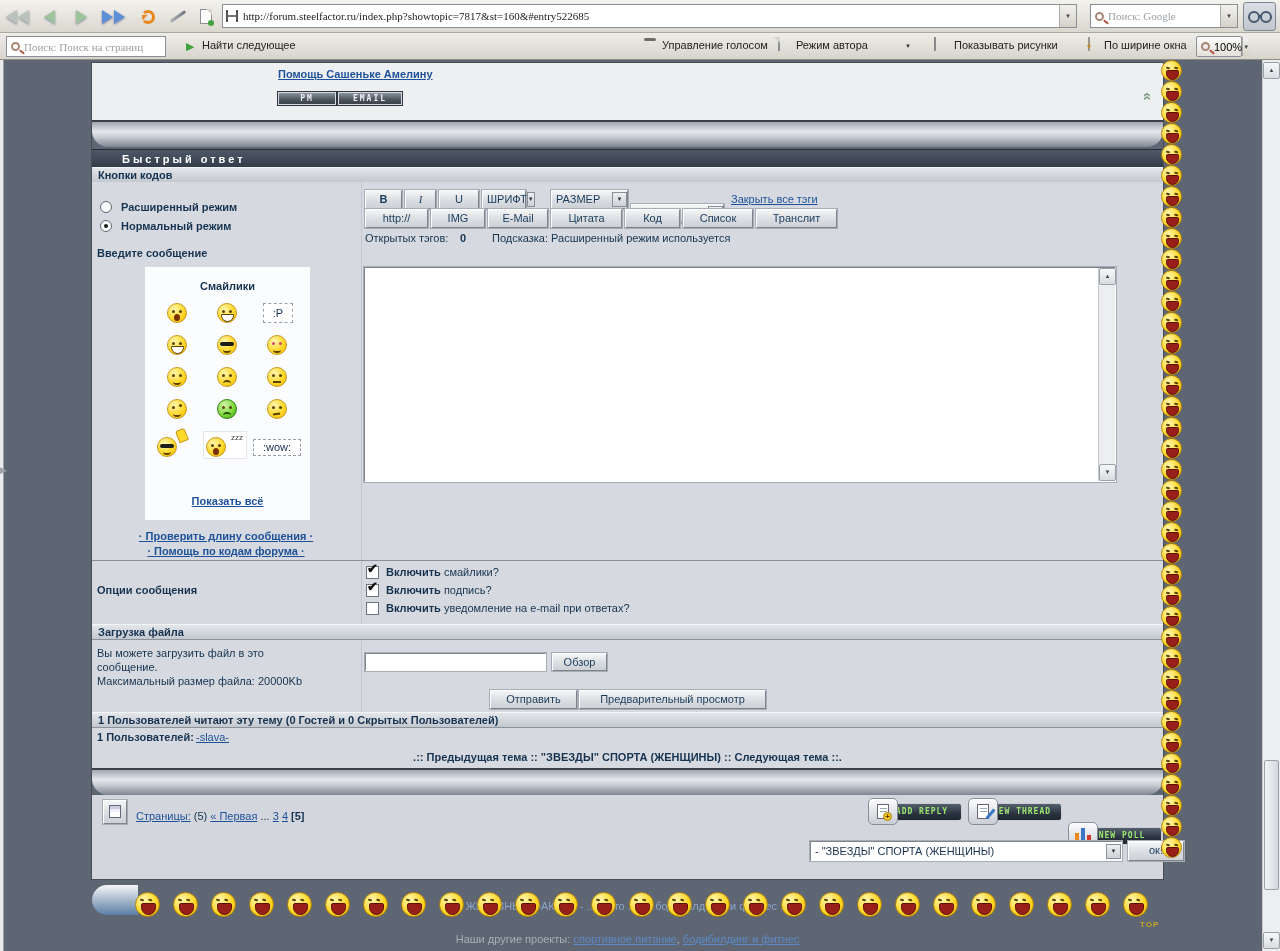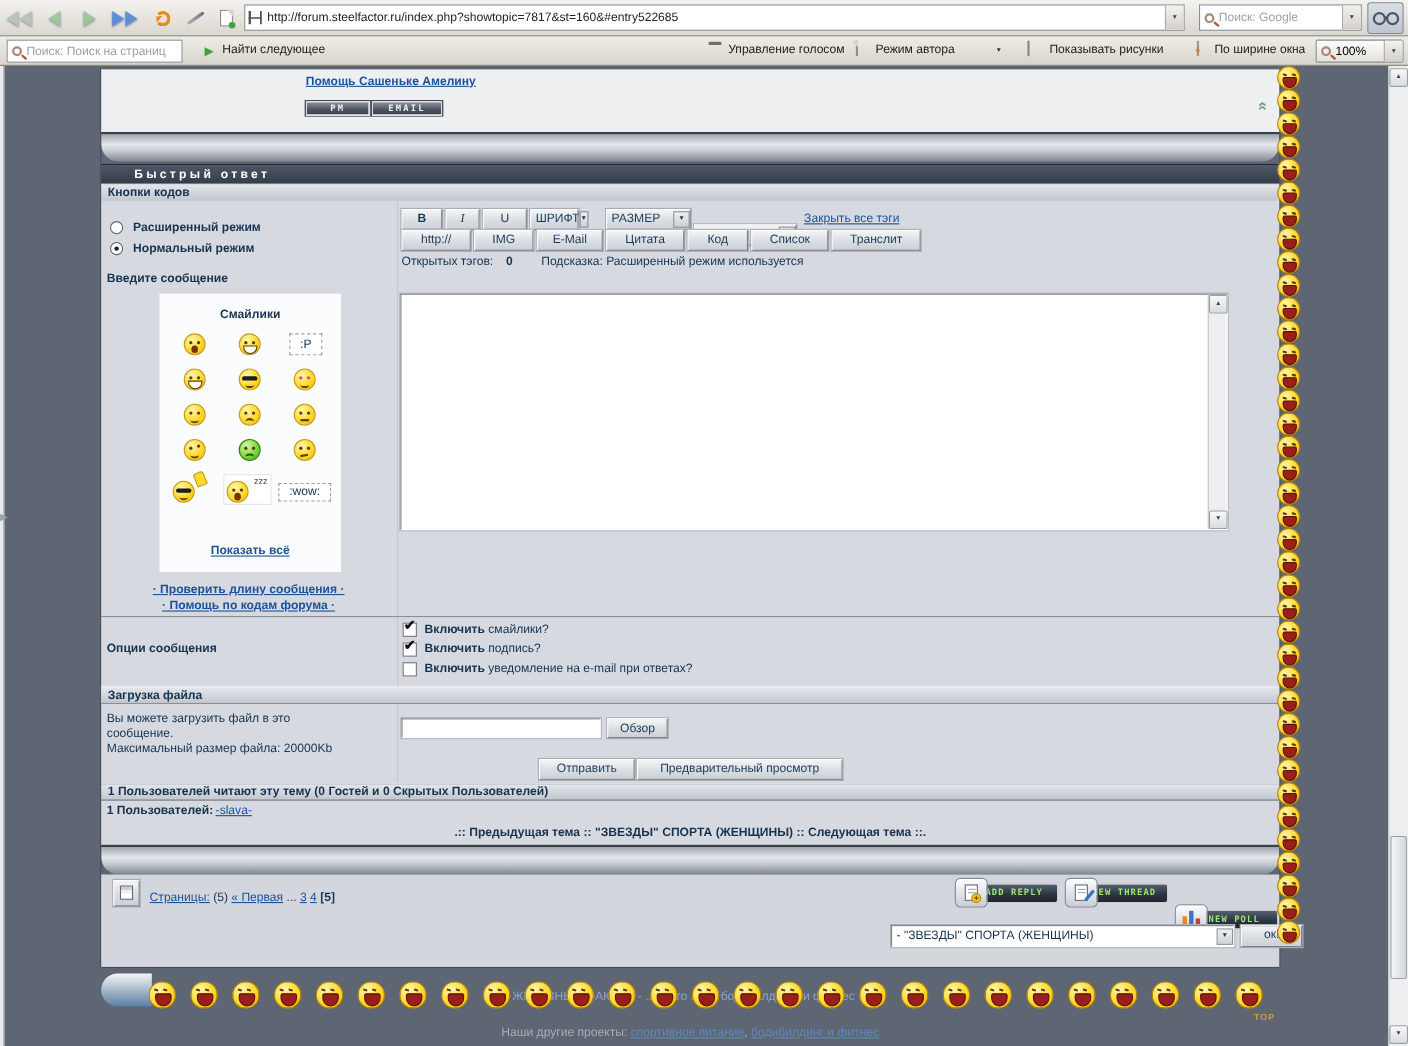--- a/index.html
+++ b/index.html
@@ -19,21 +19,21 @@
   .arr-gray  { border-color:transparent #B9C2BC transparent transparent; }
   .arr-blue  { border-color:transparent transparent transparent #5B8FD6; }
   .dbl { display:flex; gap:1px; }
   .reload-ic { width:14px; height:14px; border:3px solid #E8891E; border-left-color:transparent; border-radius:50%; position:relative; }
   .reload-ic::after { content:''; position:absolute; left:-6px; top:-2px; width:0; height:0;
                       border:4px solid transparent; border-right-color:#E8891E; transform:rotate(40deg); }
   .pencil-ic { width:18px; height:3px; background:linear-gradient(90deg,#AEB2B8,#6F747C); transform:rotate(-35deg); border-radius:2px; }
   .page-ic { position:relative; width:12px; height:15px; background:#FDFDFB; border:1px solid #8A8F96; }
   .page-ic::after { content:''; position:absolute; right:-1px; top:-1px; border:3px solid transparent; border-top-color:#D7D4CC; border-right-color:#D7D4CC; }
   .star-dot { position:absolute; right:-3px; bottom:-3px; width:6px; height:6px; background:#3FA33F; border-radius:50%; }
-  .field { position:absolute; background:#fff; border:1px solid #8A8F96; display:flex; align-items:center; overflow:hidden; }
+  .field { position:absolute; background:#fff; border:1px solid #8A8F96; display:flex; align-items:center; overflow:hidden;font-family:Liberation Serif, serif; }
   .mag { position:relative; width:9px; height:9px; border:2px solid #8A6; border-radius:50%; flex:0 0 auto; margin:0 4px; }
   .mag.red { border-color:#A87; }
   .mag::after { content:''; position:absolute; left:6px; top:7px; width:6px; height:2px; background:#B0543C; transform:rotate(40deg); border-radius:1px; }
   .ddbox { margin-left:auto; width:17px; align-self:stretch; background:linear-gradient(180deg,#F2F1EE,#D4D1C9); border-left:1px solid #AEABa3;
            display:flex; align-items:center; justify-content:center; color:#444; font-size:6px; }
   .urltext { color:#222; white-space:nowrap; padding-left:2px; }
   .ghost { color:#9AA0A6; white-space:nowrap; }
   .t2label { position:absolute; top:6px; color:#222; white-space:nowrap; }
   .t2icon { position:absolute; top:5px; }
   .mini-dd { font-size:6px; color:#333; position:absolute; top:10px; }
@@ -42,21 +42,21 @@
       linear-gradient(0deg,transparent 0 5px,#777 5px 7px,transparent 7px); flex:0 0 auto; }
   .glassesbtn { position:absolute; left:1243px; top:2px; width:33px; height:29px;
                 background:linear-gradient(180deg,#DADEE4,#BFC6CE); border:1px solid #7F8995; border-radius:3px;
                 display:flex; align-items:center; justify-content:center; }
   .micbody { width:8px; height:11px; background:#4A4A42; border-radius:4px 4px 1px 1px; position:relative; }
   .micbody::after { content:''; position:absolute; left:-2px; bottom:-3px; width:12px; height:3px; background:#6E6E64; border-radius:2px; }
   .img-ic { width:15px; height:13px; border:1px solid #888; background:linear-gradient(180deg,#BFD9F2 55%,#C89A6B 55%); }
   .fit-ic { width:11px; height:14px; background:#FBFBF8; border:1px solid #999; position:relative; }
   .fit-ic::before { content:''; position:absolute; left:-5px; top:5px; border:3px solid transparent; border-right-color:#B58B3A; }
   .fit-ic::after  { content:''; position:absolute; right:-5px; top:5px; border:3px solid transparent; border-left-color:#B58B3A; }
-  .zoombox { position:absolute; left:1196px; top:3px; width:80px; height:21px; background:linear-gradient(180deg,#FCFCFB,#E4E1DA);
+  .zoombox { position:absolute; left:1196px; top:3px; width:46px; height:21px; background:linear-gradient(180deg,#FCFCFB,#E4E1DA);
              border:1px solid #8A8F96; border-radius:2px; display:flex; align-items:center; }
 
   
   #page { position:absolute; left:0; top:60px; width:1280px; height:891px; background:#5D6672; }
   .leftstrip { position:absolute; left:0; top:0; width:4px; height:891px; background:#E9EAEC; border-right:1px solid #9AA0A8; }
   .panel-arrow { position:absolute; left:0; top:405px; color:#9AA2AC; font-size:9px; }
   .vline { position:absolute; top:2px; height:818px; width:1px; background:#474D56; }
 
   .strip-top { position:absolute; left:92px; top:2px; width:1071px; height:58px; background:#EDEFF1; border-top:1px solid #474D56; }
   .cap { position:absolute; left:92px; width:1071px; height:27px; border-radius:0 0 16px 16px;

